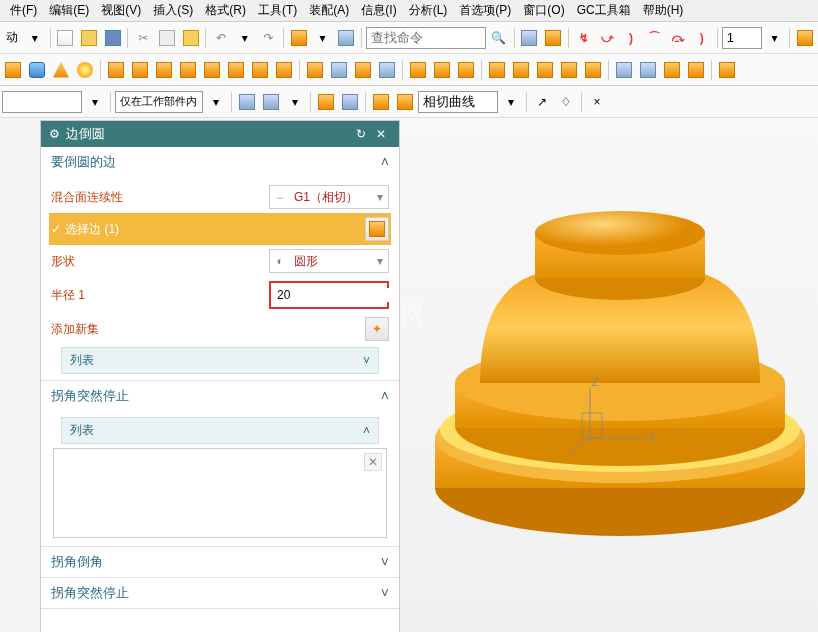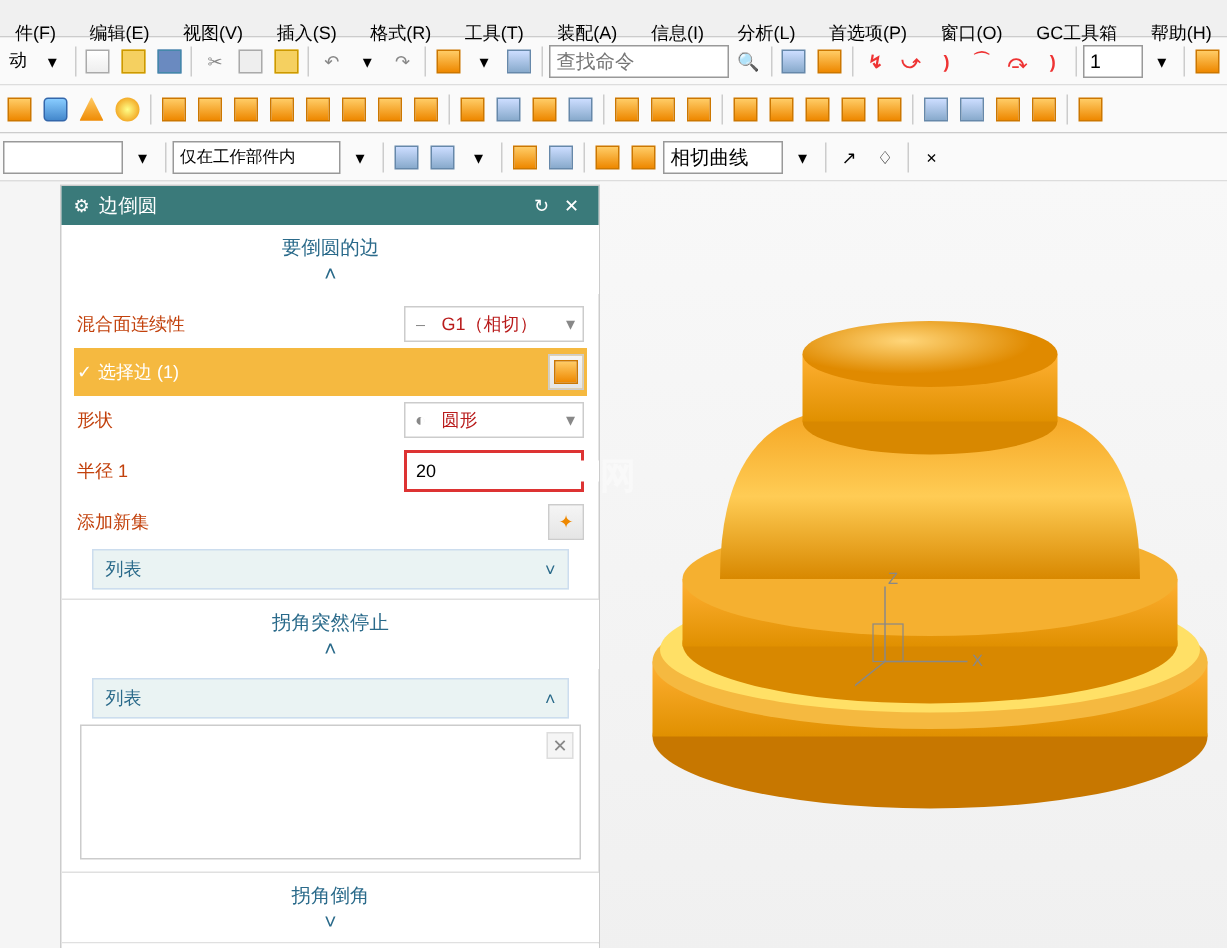--- a/index.html
+++ b/index.html
@@ -1,36 +1,36 @@
 <!DOCTYPE html>
 <html><head>
 <meta charset="utf-8">
 <style>
 * { box-sizing: border-box; margin: 0; padding: 0; font-family: "Microsoft YaHei", sans-serif; }
 body { width: 818px; height: 632px; background: #f5f5f5; font-size: 12px; overflow: hidden; position: relative; }
-.menubar { display: flex; background: #f0f0f0; border-bottom: 1px solid #ccc; padding: 12px 4px; height: 22px; justify-content: space-between; }
+.menubar { display: flex; background: #f0f0f0; border-bottom: 1px solid #ccc; padding: 0 4px; height: 22px; }
 .menubar span { padding: 2px 6px; cursor: pointer; }
 .toolbar { display: flex; align-items: center; background: #fafafa; border-bottom: 1px solid #ddd; padding: 2px; height: 32px; gap: 2px; }
 .toolbar.row2 { border-bottom: 1px solid #ccc; }
 .tb-btn { width: 22px; height: 22px; display: inline-flex; align-items: center; justify-content: center; border: 1px solid transparent; cursor: pointer; }
 .tb-sep { width: 1px; height: 20px; background: #ccc; margin: 0 2px; }
 .tb-input { height: 22px; border: 1px solid #999; padding: 0 4px; font-size: 13px; }
 .tb-search { width: 120px; }
 .tb-cmd { width: 80px; }
 .tb-num { width: 40px; }
-.tb-scope { width: 112px; font-size: 11px; }
+.tb-scope { width: 88px; font-size: 11px; }
 .workspace { display: flex; height: calc(100% - 112px); }
 .panel { width: 360px; background: #fff; border: 1px solid #ccc; margin: 2px 0 0 40px; display: flex; flex-direction: column; }
 .panel-title { background: #3a7a7a; color: #fff; display: flex; align-items: center; padding: 4px 8px; height: 26px; }
 .panel-title .gear { margin-right: 6px; }
 .panel-title .title-text { flex: 1; font-size: 13px; }
 .panel-title .title-btn { width: 20px; text-align: center; cursor: pointer; }
 .panel-body { flex: 1; overflow-y: auto; }
 .section { border-bottom: 1px solid #e0e0e0; }
-.section-hdr { display: flex; align-items: center; padding: 6px 10px; cursor: pointer; background: #fff; flex-direction: column; }
+.section-hdr { display: flex; align-items: center; padding: 6px 10px; cursor: pointer; background: #fff; }
 .section-hdr .sh-label { flex: 1; color: #2a6a8a; font-size: 13px; }
 .section-hdr .chev { color: #2a6a8a; font-size: 14px; }
 .section-content { padding: 4px 8px; }
 .row { display: flex; align-items: center; padding: 4px 2px; min-height: 28px; }
 .row .label { flex: 1; color: #c2410c; }
 .row.sel { background: #f5b940; color: #fff; }
 .row.sel .label { color: #fff; }
 .row.sel .check { color: #fff; margin-right: 4px; }
 .dd { display: flex; align-items: center; border: 1px solid #ccc; height: 24px; font-size: 12px; background: #fff; }
 .dd .dd-ic { width: 20px; text-align: center; color: #888; }

